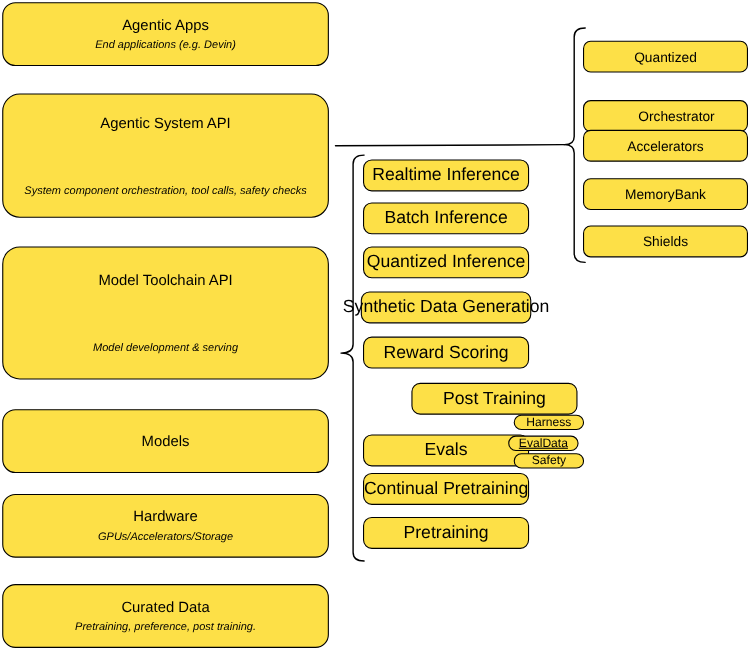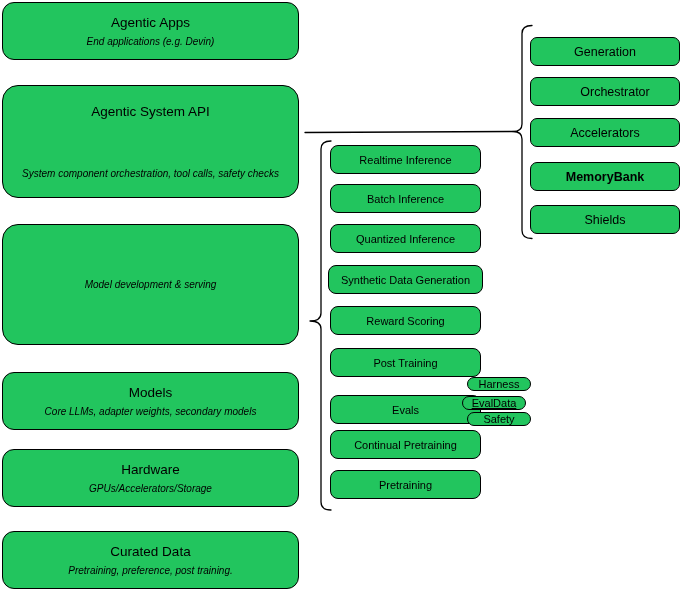--- a/index.html
+++ b/index.html
@@ -12,21 +12,21 @@
   .canvas {
     position: relative;
     width: 682px;
     height: 591px;
     background: #ffffff;
     overflow: hidden;
   }
   .node {
     position: absolute;
     box-sizing: border-box;
-    background: #22c55e;
+    background: #fde047;
     border: 1px solid #000000;
     display: flex;
     flex-direction: column;
     align-items: center;
     justify-content: center;
     text-align: center;
   }
   .lbox {
     left: 2px;
     width: 297px;
@@ -43,21 +43,21 @@
     font-size: 10px;
     line-height: 12px;
     white-space: nowrap;
     font-style: italic;
   }
   .mbox {
     left: 330px;
     width: 151px;
     height: 29px;
     border-radius: 8px;
-    font-size: 11px;
+    font-size: 16px;
     white-space: nowrap;
   }
   .mbox.wide {
     left: 328px;
     width: 155px;
   }
   .rbox {
     left: 530px;
     width: 150px;
     height: 29px;
@@ -103,26 +103,26 @@
     <div class="title">Agentic Apps</div>
     <div class="subtitle">End applications (e.g. Devin)</div>
   </div>
 
   <div class="node lbox bigradius" style="top:85px; height:113px;">
     <div class="title">Agentic System API</div>
     <div class="subtitle">System component orchestration, tool calls, safety checks</div>
   </div>
 
   <div class="node lbox bigradius" style="top:224px; height:121px;">
+    <div class="title">Model Toolchain API</div>
     <div class="subtitle">Model development &amp; serving</div>
   </div>
 
   <div class="node lbox" style="top:372px; height:58px;">
     <div class="title">Models</div>
-    <div class="subtitle">Core LLMs, adapter weights, secondary models</div>
   </div>
 
   <div class="node lbox" style="top:449px; height:58px;">
     <div class="title">Hardware</div>
     <div class="subtitle">GPUs/Accelerators/Storage</div>
   </div>
 
   <div class="node lbox" style="top:531px; height:58px;justify-content:center;">
     <div class="title">Curated Data</div>
     <div class="subtitle">Pretraining, preference, post training.</div>
@@ -136,21 +136,21 @@
   </div>
   <div class="node mbox" style="top:224px;">
     <span>Quantized Inference</span>
   </div>
   <div class="node mbox wide" style="top:265px;">
     <span>Synthetic Data Generation</span>
   </div>
   <div class="node mbox" style="top:306px;justify-content:center;">
     <span>Reward Scoring</span>
   </div>
-  <div class="node mbox" style="top:348px;">
+  <div class="node mbox" style="top:348px;margin-left:44px;">
     <span>Post Training</span>
   </div>
   <div class="node mbox" style="top:395px;">
     <span>Evals</span>
   </div>
   <div class="node mbox" style="top:430px;">
     <span>Continual Pretraining</span>
   </div>
   <div class="node mbox" style="top:470px;">
     <span>Pretraining</span>
@@ -160,28 +160,28 @@
     <span>Harness</span>
   </div>
   <div class="node pill" style="left:462px; top:396px;text-decoration:underline;">
     <span>EvalData</span>
   </div>
   <div class="node pill" style="left:467px; top:412px;">
     <span>Safety</span>
   </div>
 
   <div class="node rbox" style="top:37px;">
-    <span>Generation</span>
+    <span>Quantized</span>
   </div>
-  <div class="node rbox" style="top:77px;padding-left:20px;">
+  <div class="node rbox" style="top:91px;padding-left:20px;">
     <span>Orchestrator</span>
   </div>
   <div class="node rbox" style="top:118px;">
     <span>Accelerators</span>
   </div>
-  <div class="node rbox" style="top:162px;font-weight:bold;">
+  <div class="node rbox" style="top:162px;">
     <span>MemoryBank</span>
   </div>
   <div class="node rbox" style="top:205px;">
     <span>Shields</span>
   </div>
 
 </div>
 
 </body></html>

